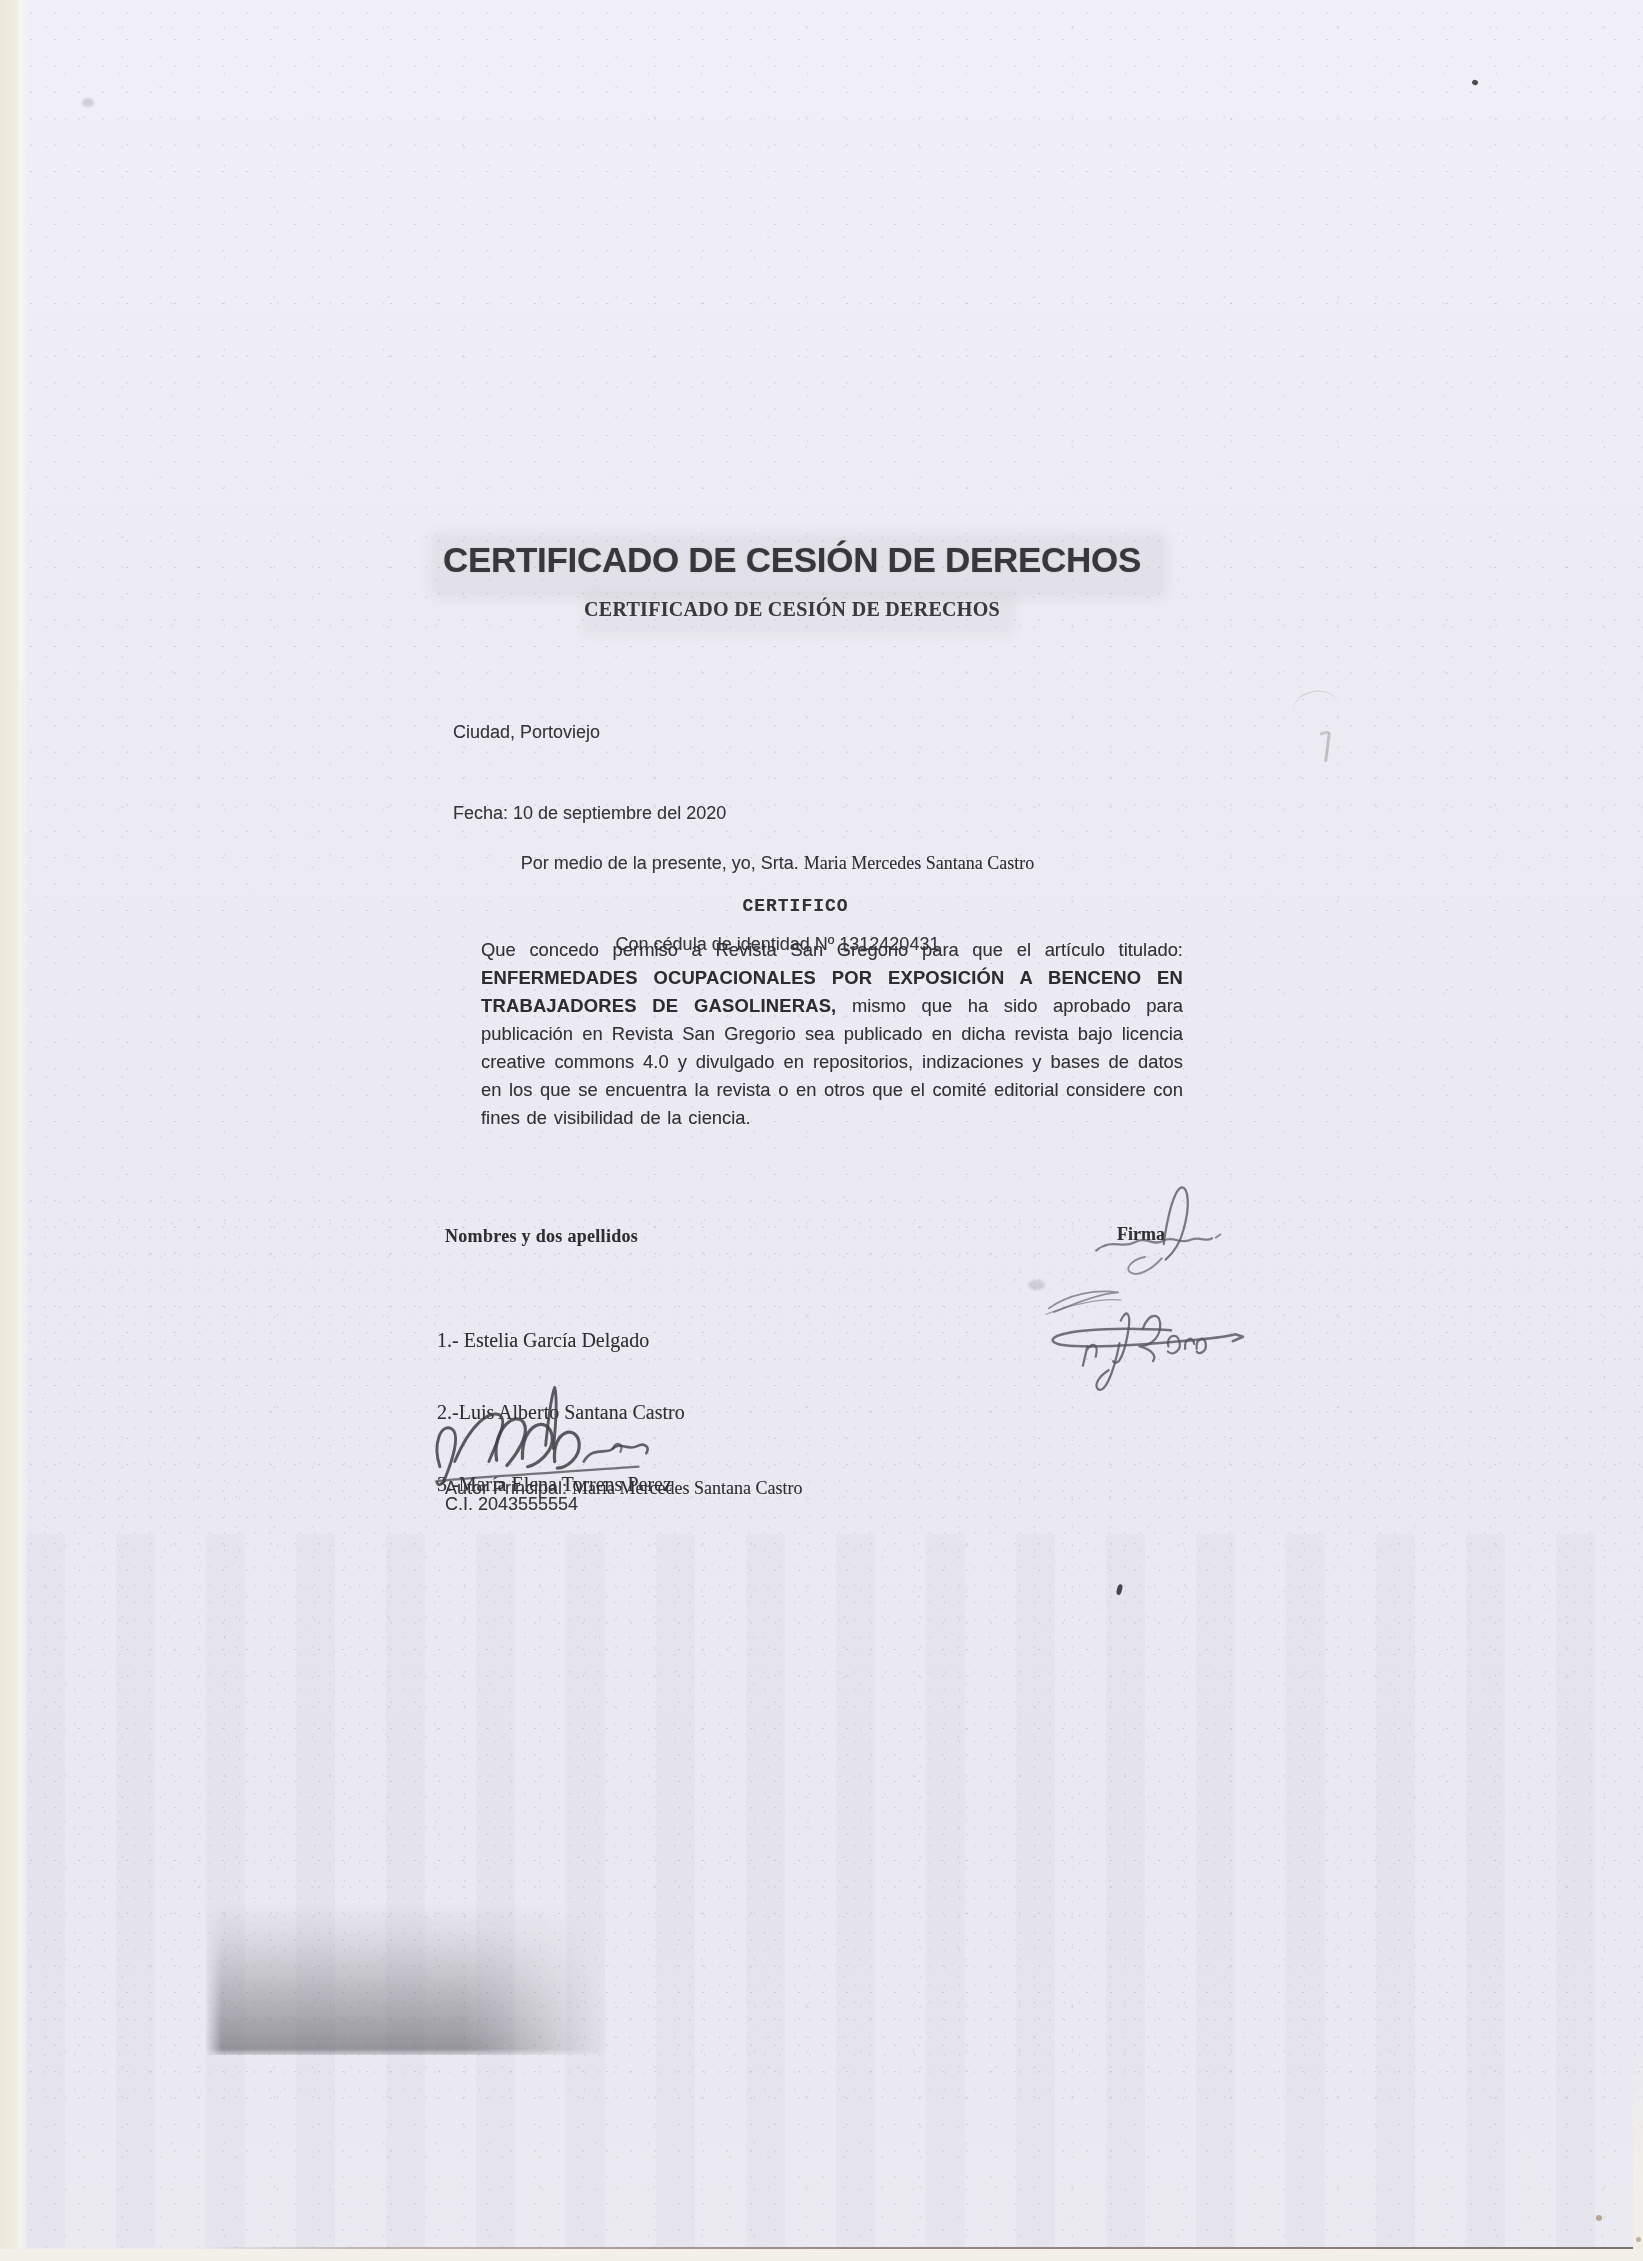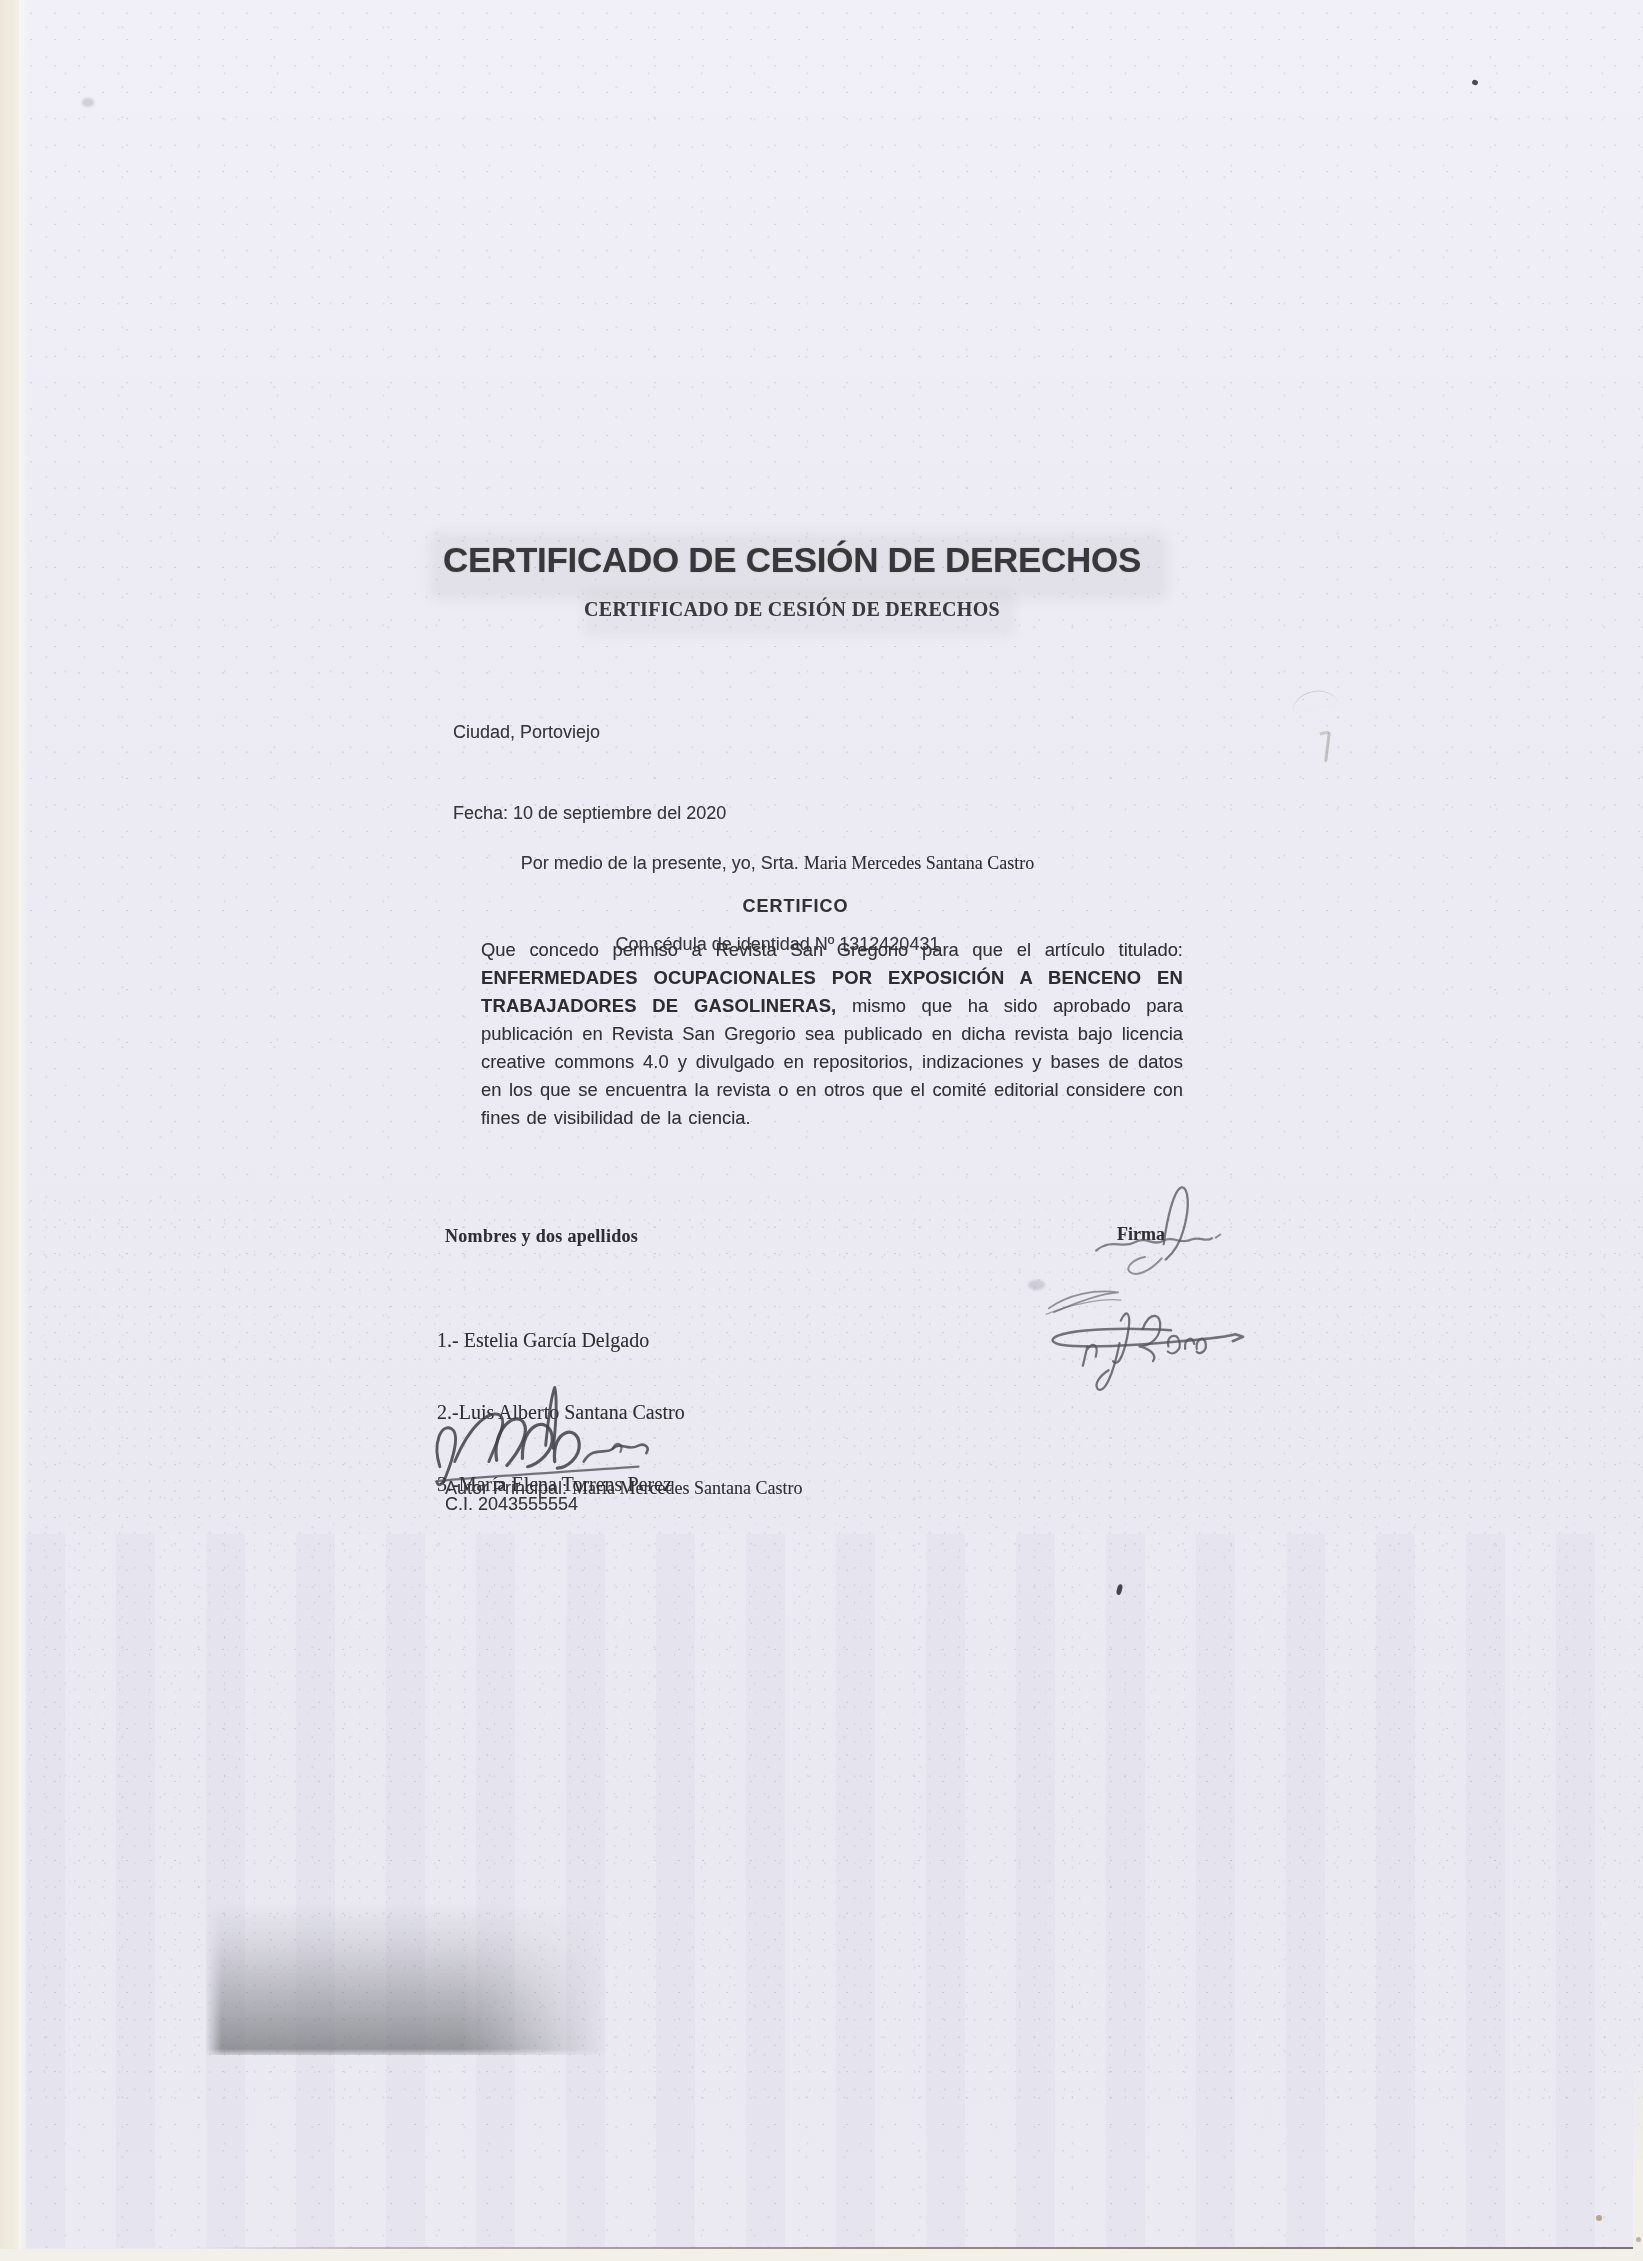--- a/index.html
+++ b/index.html
@@ -116,21 +116,21 @@
     left: 412px; top: 598px; width: 760px;
     font-family: "Liberation Serif", serif;
     font-size: 20px; font-weight: bold; letter-spacing: 0.3px;
     text-align: center; color: #3a3a3e;
   }
   .city-block { left: 445px; top: 665px; width: 580px; font-size: 18px; line-height: 27px; margin-left: 8px; }
   .intro-block { left: 423px; top: 796px; width: 709px; font-size: 18px; line-height: 27px; text-align: center; }
   .intro-name { font-family: "Liberation Serif", serif; font-size: 18px; color: #2e2e33; }
   .certify-heading {
     left: 445px; top: 896px; width: 701px;
-    font-family: Liberation Sans, sans-serif;
+    font-family: Liberation Mono, monospace;
     font-size: 18px; font-weight: bold; letter-spacing: 1px;
     text-align: center; color: #313136;
   }
   .body-par {
     left: 445px; top: 936px; width: 702px;
     font-size: 18.4px; line-height: 28px;
     text-align: justify; word-spacing: 1.6px; color: #313136; margin-left: 36px;
   }
   .body-par b { letter-spacing: 0.2px; color: #2c2c31; }
   .closing-par {

